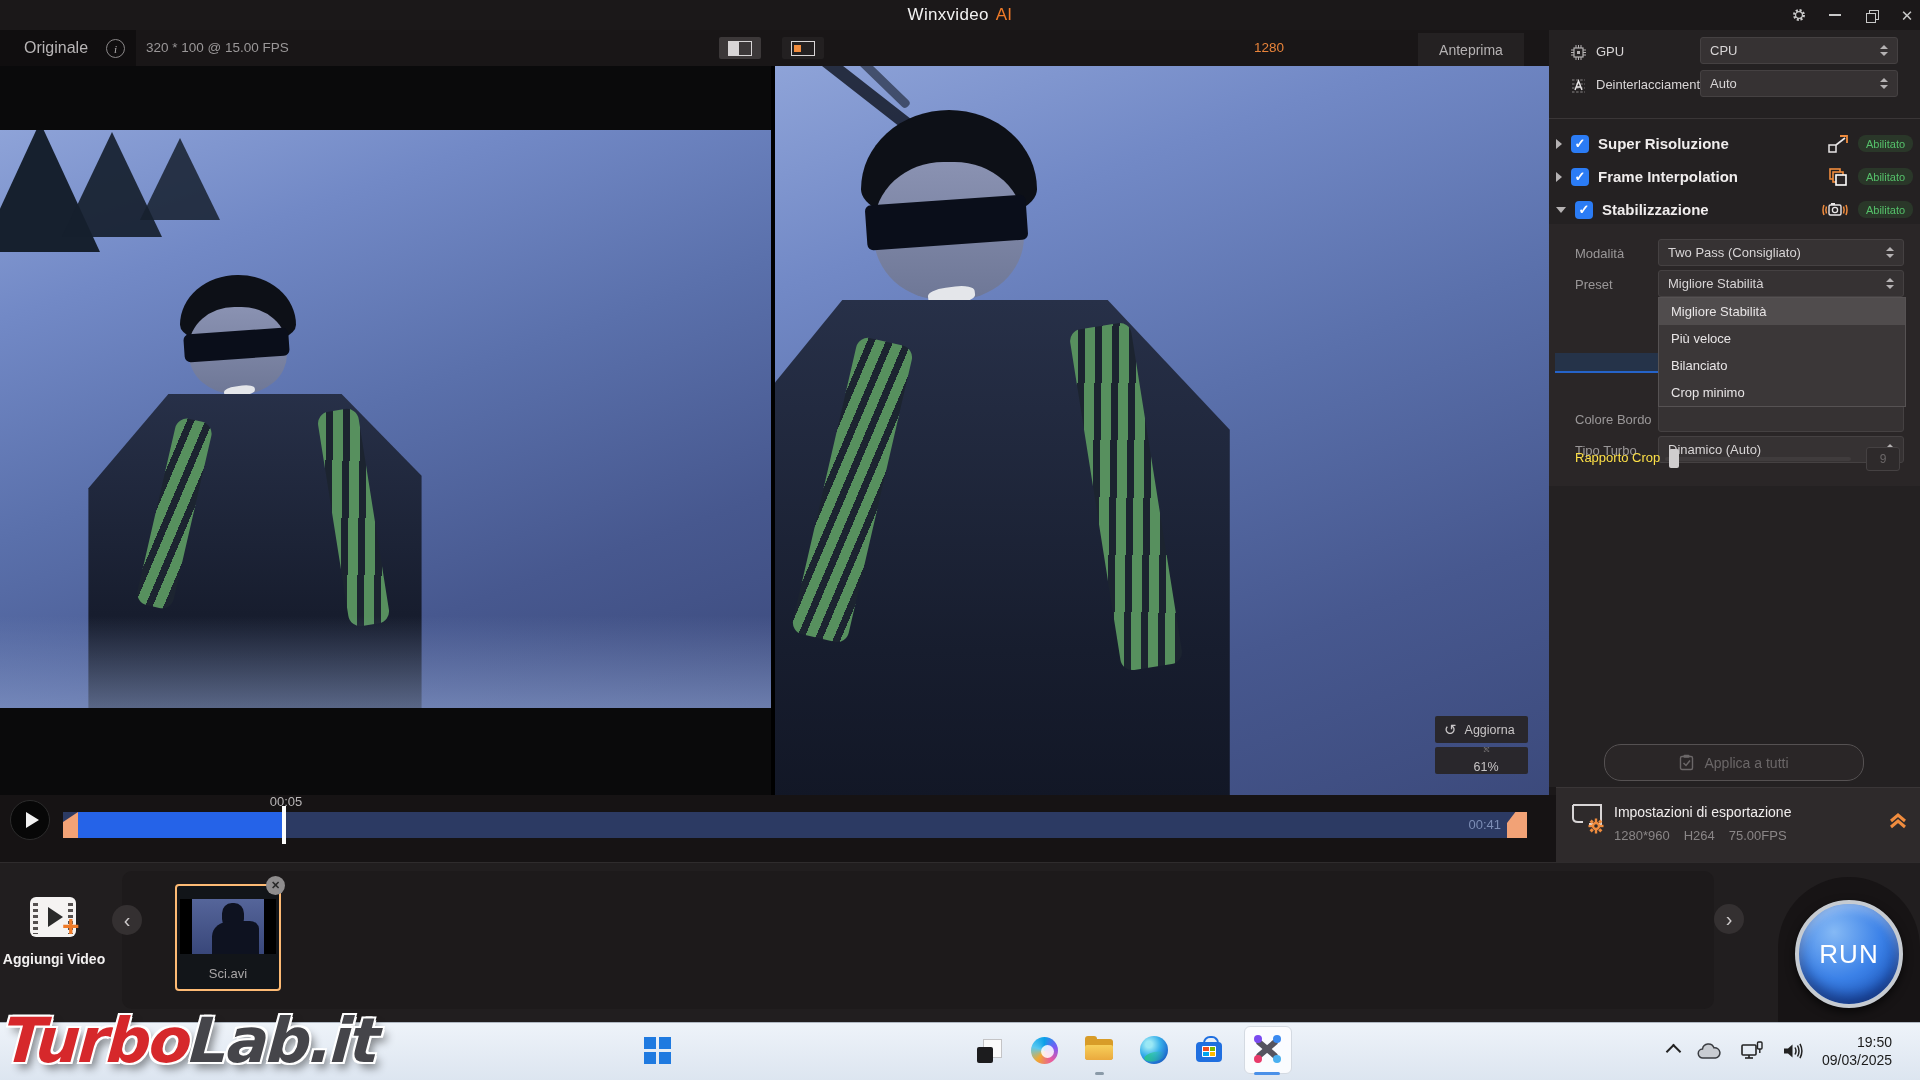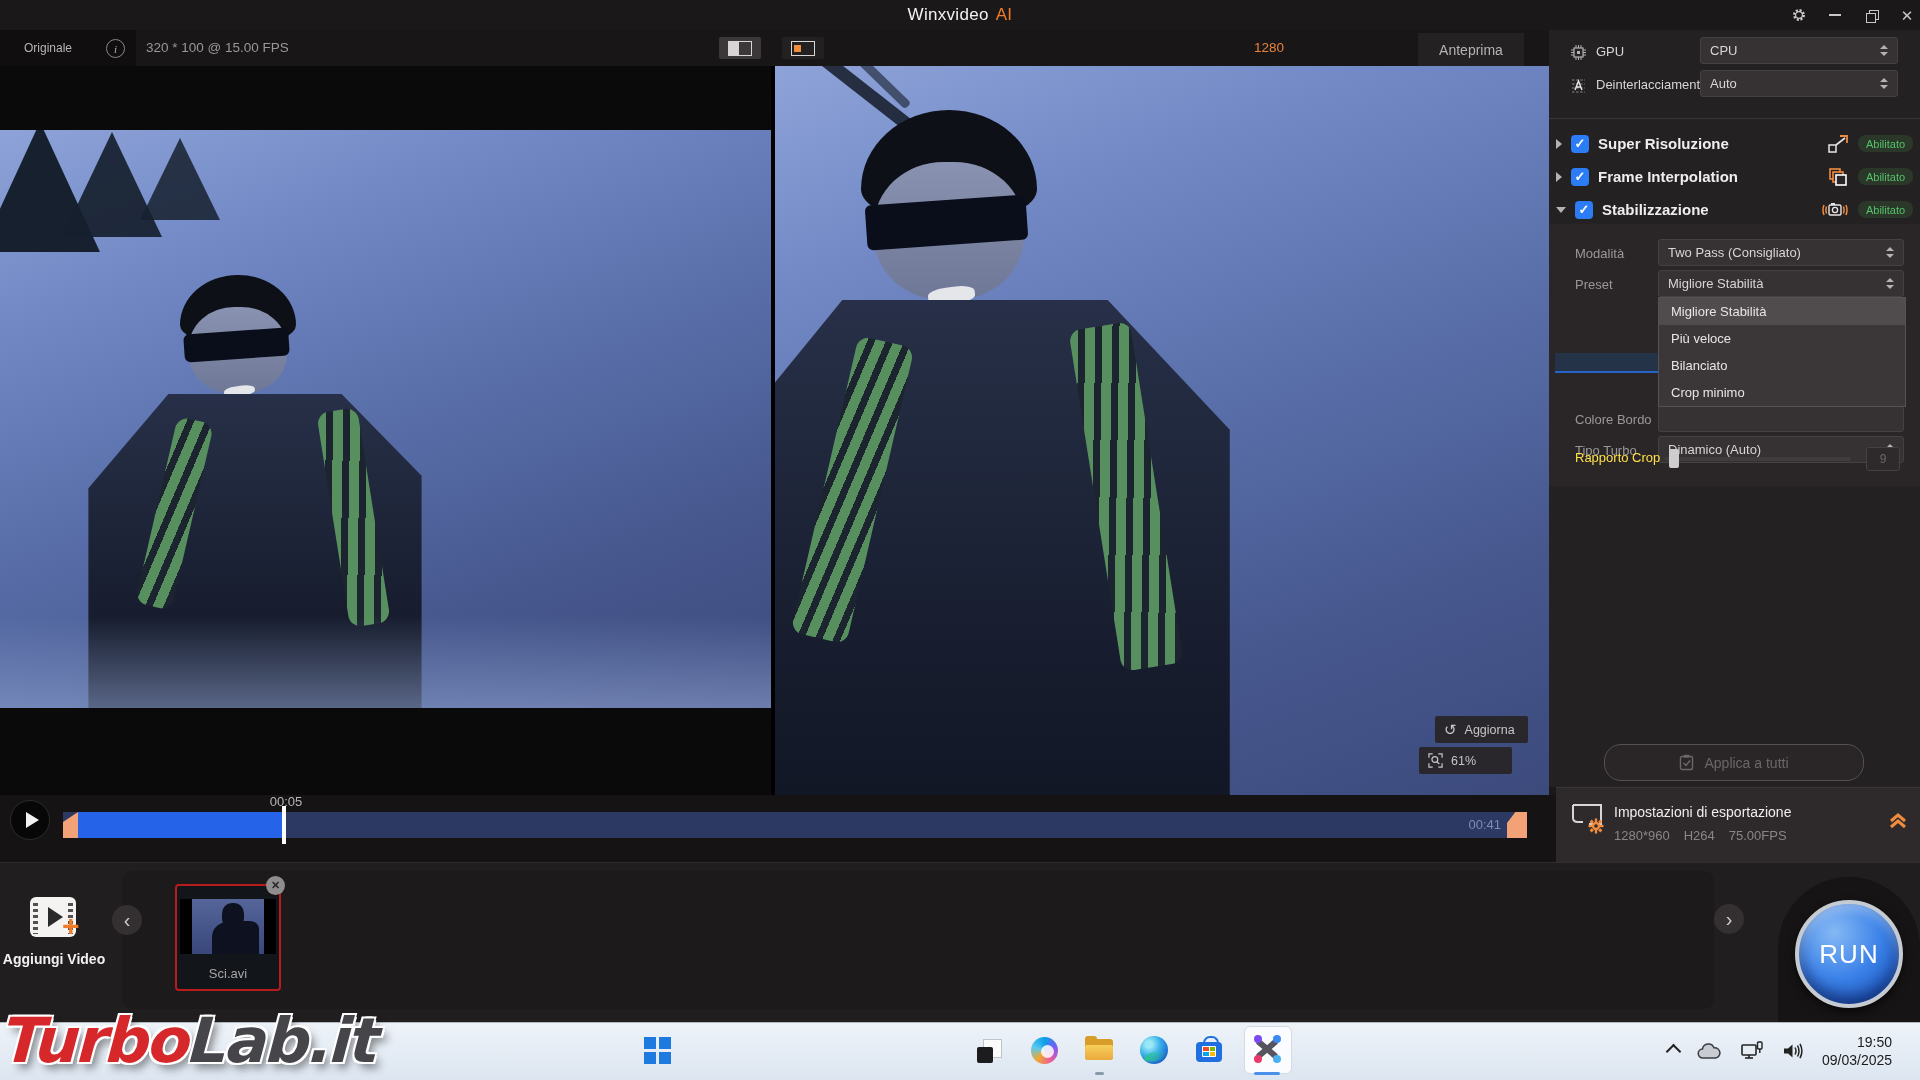--- a/index.html
+++ b/index.html
@@ -18,21 +18,21 @@
   .min-bar{width:12px;height:2px;background:#c9c9c9;}
   .restore{position:relative;width:11px;height:11px;}
   .restore i{position:absolute;border:1.5px solid #c9c9c9;width:8px;height:8px;display:block;}
   .restore i.b{left:0;top:3px;background:#1b1819;}
   .restore i.f{left:3px;top:0;}
   .xglyph{font-size:15px;color:#c9c9c9;line-height:1;}
 
   
   .phdr{left:0;top:30px;width:1549px;height:36px;background:#191617;}
   .srcTab{left:0;top:0;width:136px;height:36px;background:#100e0f;}
-  .lbl-orig{left:24px;top:0;height:36px;line-height:36px;font-size:12px;color:#b8b5b6;}
+  .lbl-orig{left:24px;top:0;height:36px;line-height:36px;font-size:16px;color:#b8b5b6;}
   .info-ic{left:106px;top:9px;width:17px;height:17px;border:1px solid #8a8788;border-radius:50%;
            color:#b5b2b3;font-size:11px;font-style:italic;font-family:"Liberation Serif",serif;
            display:flex;align-items:center;justify-content:center;}
   .src-info{left:146px;top:0;height:36px;line-height:36px;font-size:13.5px;color:#9a9798;}
   .tgl{top:7px;width:42px;height:22px;border-radius:2px;display:flex;align-items:center;justify-content:center;}
   .tgl.on{background:#3c3839;}
   .tgl.off{background:#232021;}
   .ticon{position:relative;width:22px;height:13px;border:1.5px solid #d8d5d6;}
   .ticon .half{position:absolute;left:0;top:0;width:10px;height:13px;background:#d8d5d6;}
   .ticon .pip{position:absolute;left:2px;top:3px;width:7px;height:7px;background:#f08c3e;}
@@ -134,21 +134,21 @@
   .clip-panel{left:122px;top:8px;width:1592px;height:138px;background:#1d1a1b;border-radius:10px;}
   .addv-ic{left:30px;top:34px;width:46px;height:40px;background:#f5f3f2;border-radius:6px;}
   .addv-ic .sprk{position:absolute;top:3px;bottom:3px;width:5px;
      background:repeating-linear-gradient(#f5f3f2 0 3px,#55504f 3px 6px);}
   .addv-ic .tri{position:absolute;left:18px;top:10px;width:0;height:0;
      border-top:10px solid transparent;border-bottom:10px solid transparent;border-left:15px solid #2a2a2a;}
   .addv-plus{left:62px;top:48px;font-size:30px;font-weight:bold;color:#f07b28;line-height:1;}
   .addv-lbl{left:0px;top:82px;width:108px;text-align:center;font-size:14px;font-weight:bold;color:#f2f0f0;}
   .navchev{width:30px;height:30px;border-radius:50%;background:#343031;color:#cfcccd;
            font-size:20px;display:flex;align-items:center;justify-content:center;}
-  .thumb{left:175px;top:21px;width:106px;height:107px;border:2px solid #b91c1c;border-radius:4px;
+  .thumb{left:175px;top:21px;width:106px;height:107px;border:2px solid #fdba74;border-radius:4px;
          background:#121519;box-sizing:border-box;padding-left:16px;}
   .thumb-img{position:absolute;left:3px;top:13px;width:96px;height:55px;background:#000;overflow:hidden;}
   .thumb-vid{position:absolute;left:12%;top:0;width:76%;height:100%;
              background:linear-gradient(#55659a,#39477a);}
   .sil-head{position:absolute;left:42%;top:8%;width:30%;height:42%;background:#0e1220;border-radius:45% 45% 30% 30%;}
   .sil-body{position:absolute;left:28%;top:40%;width:64%;height:70%;background:#0e1220;border-radius:40% 20% 0 0;}
   .thumb-name{position:absolute;left:0;bottom:8px;width:100%;text-align:center;font-size:13px;color:#a8a5a6;}
   .thumb-x{left:266px;top:13px;width:19px;height:19px;border-radius:50%;background:#8f8d8e;
            color:#2a2a2a;font-size:11px;font-weight:bold;display:flex;align-items:center;justify-content:center;z-index:3;}
   .runhouse{left:1778px;top:14px;width:142px;height:146px;background:#171415;border-radius:72px 72px 0 0;}
@@ -286,21 +286,21 @@
           <div class="torso"></div>
           <div class="strap s1"></div>
           <div class="strap s2"></div>
         </div>
       </div>
 
       <div class="a ovl-btn" style="left:660px;top:650px;">
         <span style="font-size:15px;">↺</span>
         <span>Aggiorna</span>
       </div>
-      <div class="a ovl-btn" style="left:644px;top:681px;">
+      <div class="a ovl-btn" style="left:660px;top:681px;flex-direction:column;">
         <svg width="15" height="15" viewBox="0 0 16 16">
           <path d="M1 5 V1 H5 M11 1 H15 V5 M15 11 V15 H11 M5 15 H1 V11" fill="none" stroke="#c8c5c6" stroke-width="1.3"></path>
           <circle cx="7.3" cy="7" r="3.1" fill="none" stroke="#c8c5c6" stroke-width="1.3"></circle>
           <line x1="9.6" y1="9.3" x2="12" y2="11.7" stroke="#c8c5c6" stroke-width="1.3"></line>
         </svg>
         <span>61%</span>
       </div>
     </div>
   </div>
 

